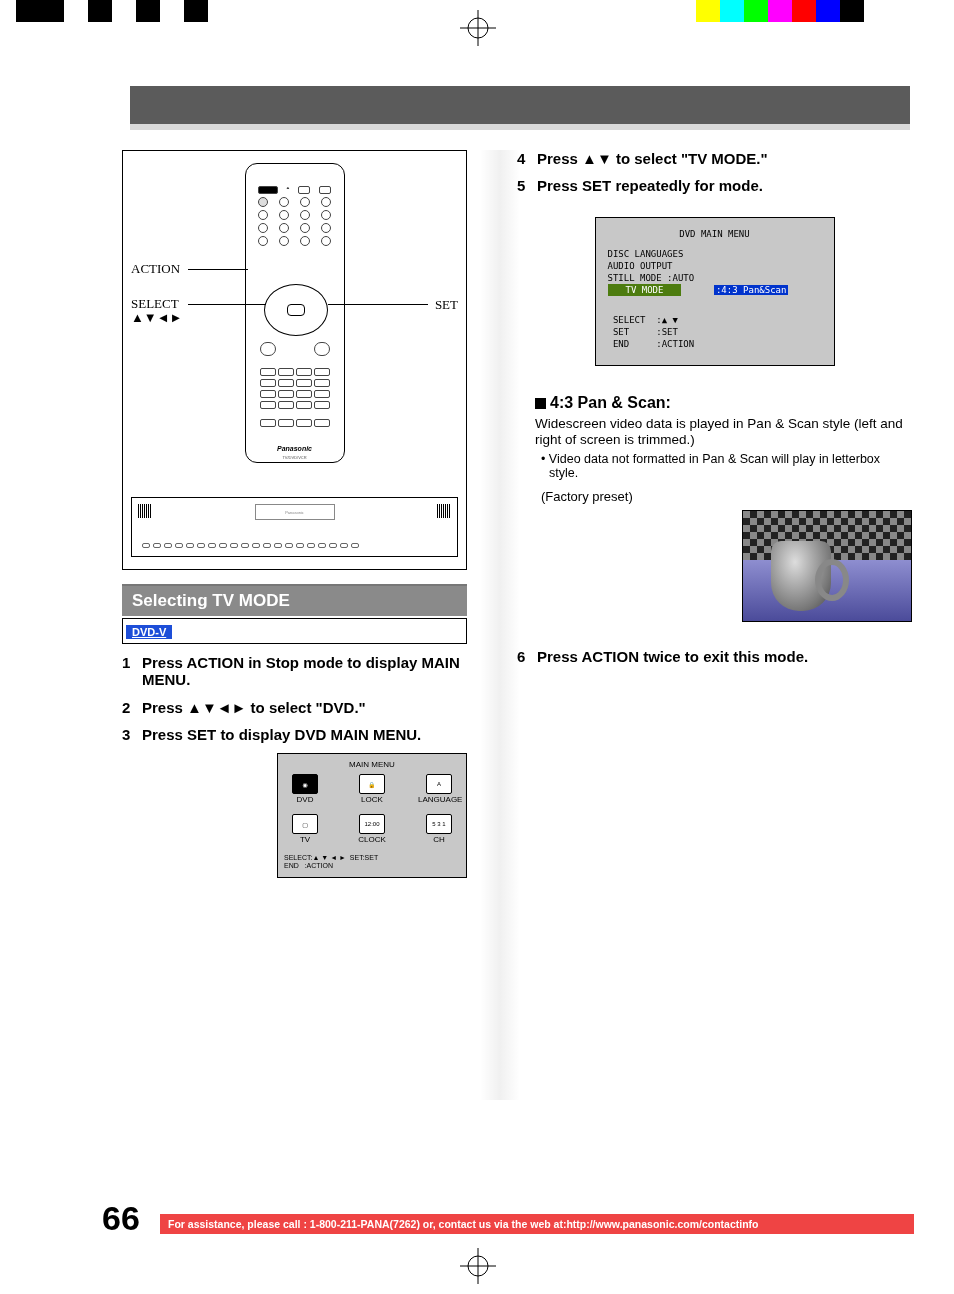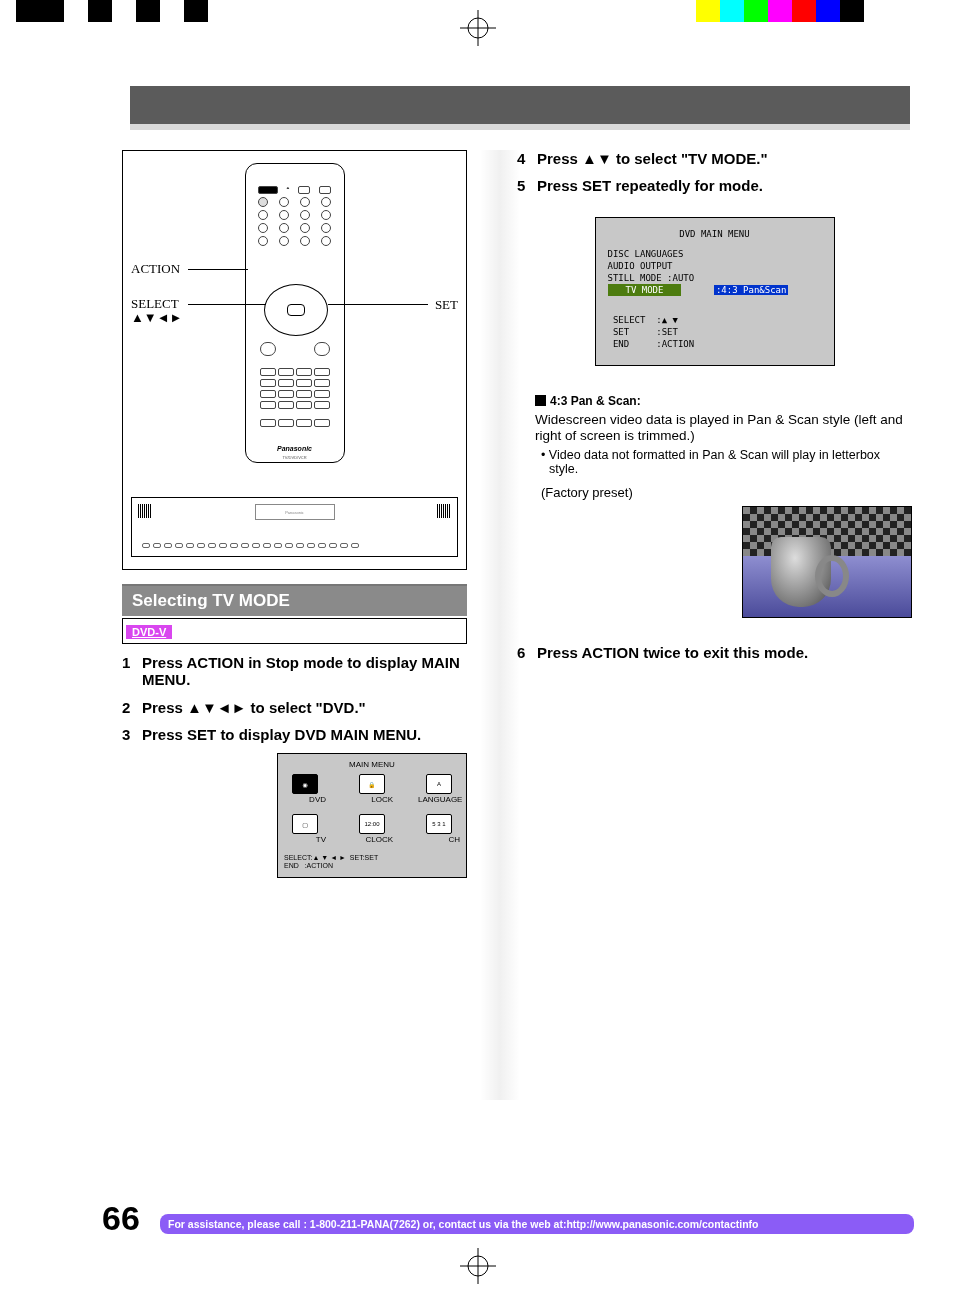--- a/index.html
+++ b/index.html
@@ -44,69 +44,69 @@
   .vcr-player::before, .vcr-player::after { content: ""; position: absolute; top: 6px; width: 14px; height: 14px; background: repeating-linear-gradient(90deg,#000,#000 1px,#fff 1px,#fff 2px); }
   .vcr-player::before { left: 6px; }
   .vcr-player::after { right: 6px; }
   .vcr-row { position: absolute; bottom: 8px; left: 10px; right: 10px; display: flex; gap: 3px; }
   .vcr-row div { width: 8px; height: 5px; border: 0.5px solid #666; border-radius: 2px; }
   
   
   .section-bar-wrap { margin-top: 14px; }
   .section-bar { background: #8a8a8a; color: #fff; font-weight: bold; font-size: 17px; padding: 5px 10px; border-top: 2px solid #777; }
   .section-underline { border: 1px solid #000; margin-top: 2px; padding: 3px; }
-  .dvd-badge { display: inline-block; background: #d946ef; color: #fff; font-size: 11px; font-weight: bold; padding: 1px 6px; text-decoration: underline; }
+  .dvd-badge { display: inline-block; background: #1d4ed8; color: #fff; font-size: 11px; font-weight: bold; padding: 1px 6px; text-decoration: underline; }
   
   .intro-txt { font-size: 14px; margin-top: 7px; line-height: 1.15; }
   
   .steps { margin-top: 10px; }
   .step { display: flex; margin-bottom: 10px; }
   .step .num { width: 20px; font-weight: bold; font-size: 15px; flex-shrink: 0; }
   .step .txt { font-weight: bold; font-size: 15px; line-height: 1.15; }
   
   
   .osd { width: 190px; margin-left: auto; margin-top: 6px; background: #c8c8c8; border: 1.5px solid #000; padding: 6px; font-family: Liberation Sans, sans-serif; font-size: 8px; color: #000; }
   .osd .title { text-align: center; margin-bottom: 5px; }
   .osd-icons { display: flex; justify-content: space-between; margin-bottom: 10px; }
-  .osd-icons .cell { width: 42px; text-align: right; }
+  .osd-icons .cell { width: 42px; text-align: center; }
   .osd-icons .ic { width: 26px; height: 20px; border: 1px solid #000; margin: 0 auto 1px; background: #fff; border-radius: 2px; font-size: 6px; display:flex; align-items:center; justify-content:center; }
   .osd-icons .ic.inv { background: #000; color: #fff; }
   .osd-foot { font-size: 7px; line-height: 1.2; white-space: pre; }
   
   
   .rsteps { margin-top: 0; }
   .dvd-menu-osd { width: 240px; margin: 22px auto 0; background: #c8c8c8; border: 1.5px solid #000; padding: 10px 12px 14px; font-family: monospace; font-size: 9px; line-height: 1.35; color: #000; }
   .dvd-menu-osd .t { text-align: center; margin-bottom: 8px; }
   .dvd-menu-osd .hl { display: inline-block; background: #4d7c0f; color: #fff; padding: 0 18px; }
   .dvd-menu-osd .hl2 { color: #fff; background: #03c; padding: 0 2px; }
   .dvd-menu-osd .foot { margin-top: 18px; font-size: 9px; white-space: pre; }
   
   .mode-block { margin-top: 28px; margin-left: 18px; }
-  .mode-h { font-weight: bold; font-size: 12px; margin-bottom: 4px; }
+  .mode-h { font-weight: bold; font-size: 16px; margin-bottom: 4px; }
   .mode-h .sq { display: inline-block; width: 11px; height: 11px; background: #000; margin-right: 4px; vertical-align: -1px; }
   .mode-p { font-size: 13.5px; line-height: 1.2; }
   .mode-note { font-size: 12.5px; line-height: 1.15; margin-top: 4px; text-indent: -8px; padding-left: 14px; }
   .preset { font-size: 13px; margin: 8px 0 6px 6px; }
   
   .thumb { width: 170px; height: 112px; background: #aab; border: 1px solid #000; margin-left: auto; position: relative; overflow: hidden; }
   .thumb .checker { position: absolute; inset: 0; background: 
       linear-gradient(45deg, #222 25%, transparent 25%, transparent 75%, #222 75%),
       linear-gradient(45deg, #222 25%, #888 25%, #888 75%, #222 75%);
       background-size: 14px 14px; background-position: 0 0, 7px 7px; }
   .thumb .floor { position: absolute; left:0; right:0; bottom:0; height:55%; background: linear-gradient(#8e8ed0,#4b4b9a); }
   .thumb .mug { position: absolute; left: 28px; bottom: 10px; width: 60px; height: 70px; background: radial-gradient(ellipse at 40% 30%,#ddd,#777 70%,#444); border-radius: 10px 10px 28px 28px; }
   .thumb .mug::after { content:""; position:absolute; right:-18px; top:18px; width:22px; height:30px; border:6px solid #888; border-radius:50%; }
   .thumb.letterbox { height: 90px; }
   .thumb.letterbox .bars { position: absolute; left:0; right:0; height: 14px; background:#000; }
   .thumb.letterbox .bars.top { top:0; }
   .thumb.letterbox .bars.bot { bottom:0; }
   
   
   .page-num { position: absolute; left: 102px; bottom: 56px; font-size: 34px; font-weight: bold; }
-  .footer-bar { position: absolute; left: 160px; bottom: 60px; right: 40px; background: #8b5cf6; color: #fff; font-size: 10.5px; font-weight: bold; padding: 4px 8px; border-radius: 8px; }
+  .footer-bar { position: absolute; left: 160px; bottom: 60px; right: 40px; background: #ef4444; color: #fff; font-size: 10.5px; font-weight: bold; padding: 4px 8px; }
   
   .arrow-sym { font-family: Arial; }
   
   
   .gutter { position:absolute; left:480px; top:150px; width:40px; height:950px; background: linear-gradient(90deg, rgba(0,0,0,0) 0%, rgba(0,0,0,0.06) 50%, rgba(0,0,0,0) 100%); pointer-events:none; }
   
   .smallbtns { position:absolute; top:178px; left:14px; right:14px; display:flex; flex-direction:column; gap:3px; }
   .smallbtns .r { display:flex; justify-content:space-between; }
   .smallbtns .b { width:16px; height:8px; border:0.5px solid #444; border-radius:2px; }
 </style>

